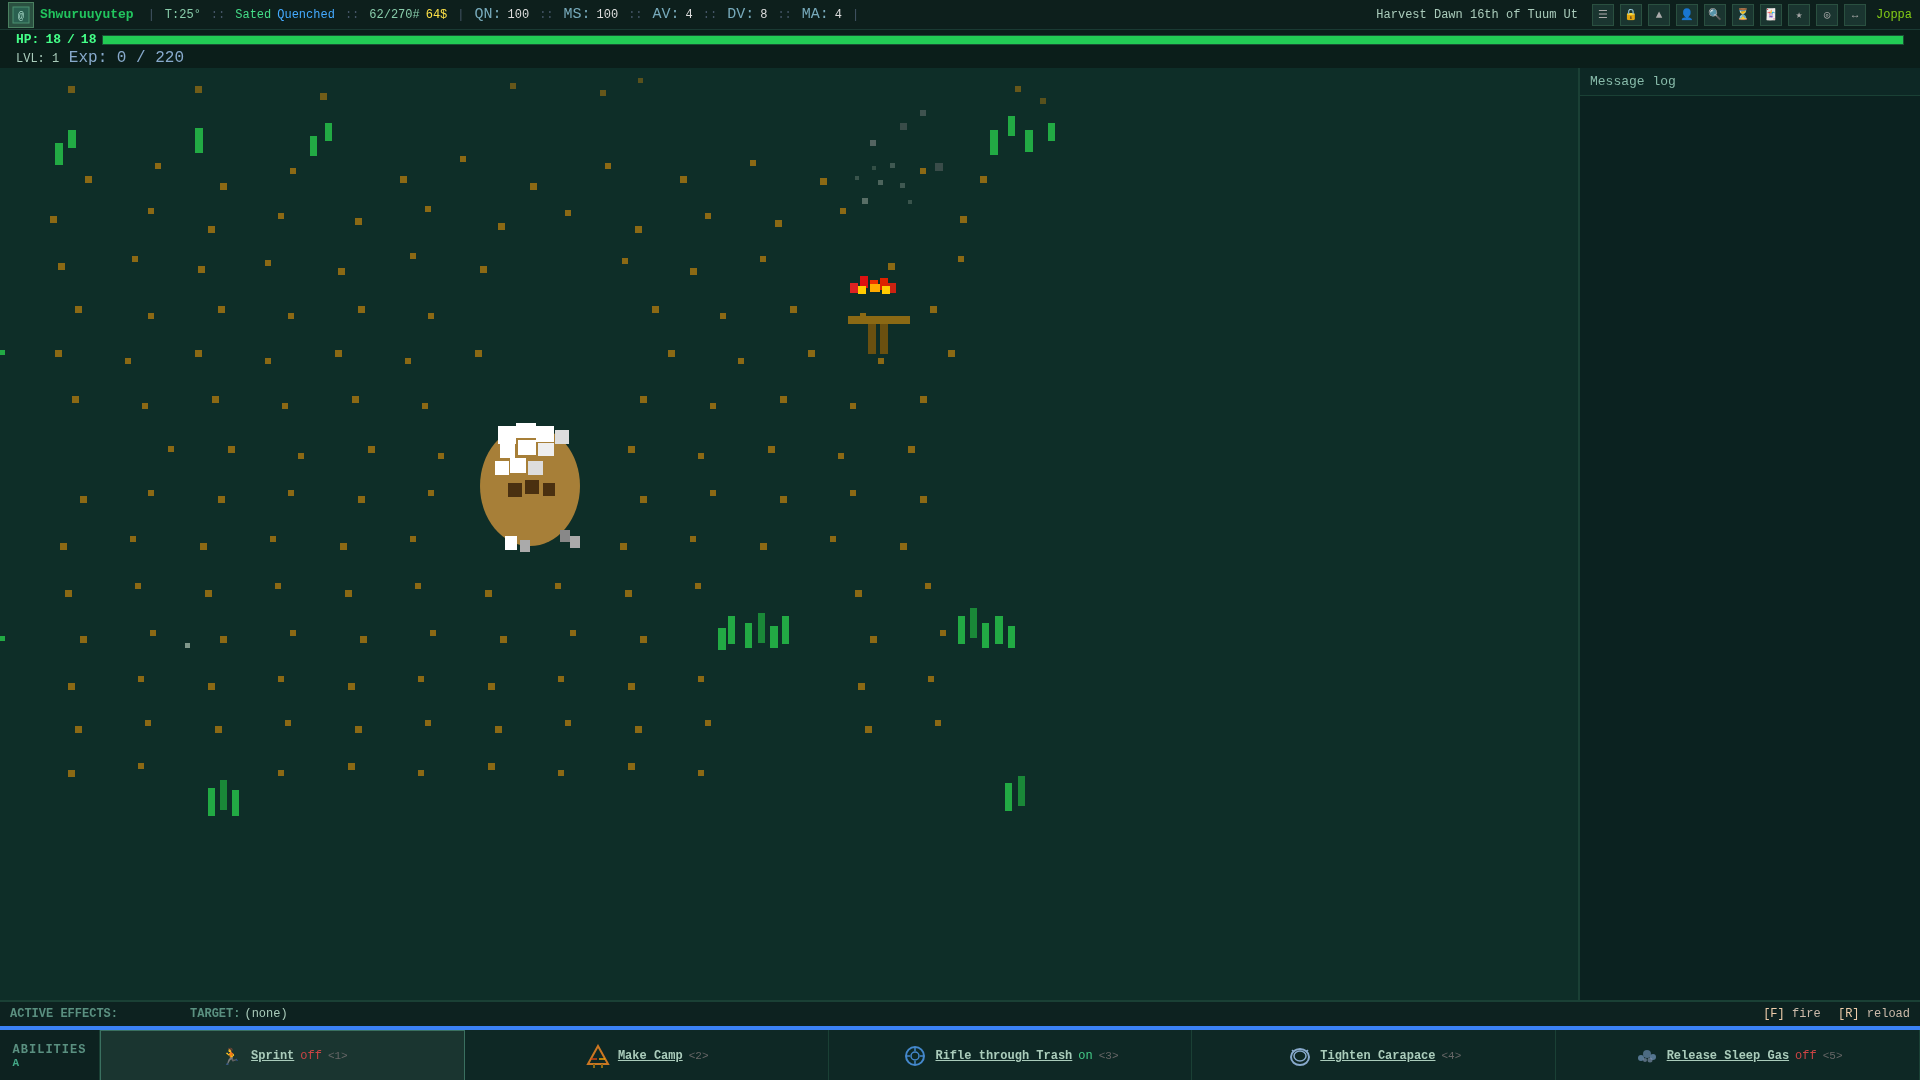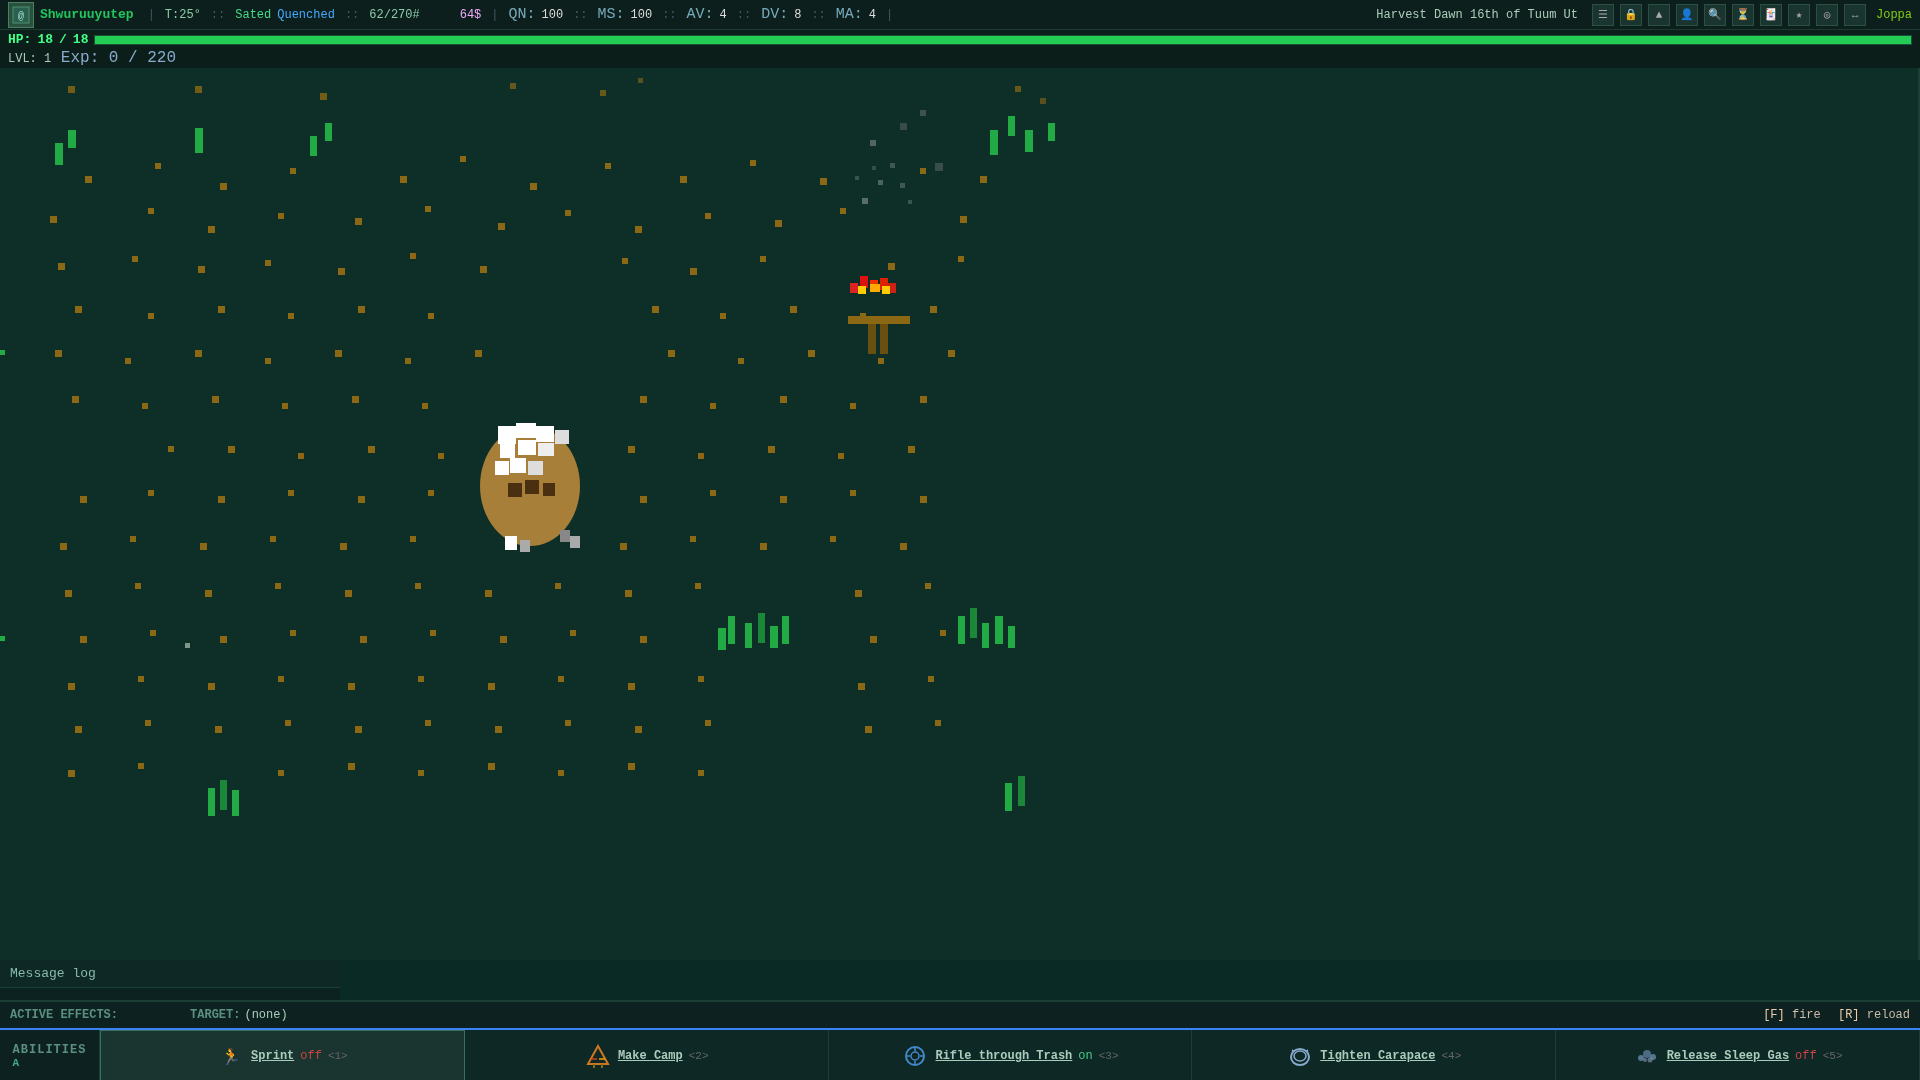--- a/index.html
+++ b/index.html
@@ -30,40 +30,40 @@
       border: 1px solid #4a8060;
       display: flex; align-items: center; justify-content: center;
       font-size: 10px; color: #aaa;
     }
     .top-name { color: #22c55e; font-weight: bold; font-size: 13px; margin-right: 4px; }
     .top-sep { color: #456; margin: 0 4px; }
     .top-temp { color: #88ccaa; }
     .top-status-green { color: #44dd88; }
     .top-status-blue { color: #44aaff; }
     .top-hp-text { color: #88ccaa; }
-    .top-money { color: #f0abfc; margin-left: 34px; }
+    .top-money { color: #fde047; }
     .top-stat-label { color: #7ab; font-size: 15px; }
     .top-stat-val { color: #ddd; }
     .top-date { color: #aaccbb; margin-left: auto; }
     .top-icons { display: flex; gap: 6px; margin-left: 8px; }
     .top-icon-btn {
       width: 22px; height: 22px;
       background: #1a3530;
       border: 1px solid #2a5040;
       display: flex; align-items: center; justify-content: center;
       font-size: 11px; cursor: pointer; color: #aaa;
     }
     .top-user { color: #84cc16; margin-left: 4px; }
 
     
     #stat-bar {
       width: 100%;
       height: 38px;
       background: #0b1e1a;
-      padding: 2px 8px;
+      padding: 2px 16px;
     }
     .hp-bar-row { display: flex; align-items: center; gap: 6px; margin-bottom: 2px; }
     .hp-text { color: #44ff88; font-size: 13px; font-weight: bold; }
     .hp-bar-outer {
       flex: 1;
       height: 10px;
       background: #0a2a20;
       border: 1px solid #1a5035;
     }
     .hp-bar-inner {
@@ -71,21 +71,20 @@
       background: #22cc55;
     }
     .lvl-text { color: #aaccbb; font-size: 12px; }
     .exp-text { color: #88aacc; font-size: 16px; }
 
     
     #main-layout {
       display: flex;
       width: 100%;
       height: calc(1080px - 30px - 38px - 80px);
-      flex-direction: column;
     }
 
     
     #game-viewport {
       flex: 1;
       position: relative;
       background: #0e2e28;
       overflow: hidden;
       border-right: 2px solid #1a4035;
     }
@@ -123,21 +122,21 @@
       height: 80px;
       background: #0a1e1a;
       border-top: 2px solid #1a4035;
     }
     #bottom-top-row {
       height: 28px;
       display: flex;
       align-items: center;
       padding: 0 10px;
       background: #0d2220;
-      border-bottom: 2px solid #3b82f6;
+      border-bottom: 4px solid #3b82f6;
       font-size: 12px;
       gap: 4px;
     }
     .bottom-label { color: #5a9080; font-weight: bold; }
     .bottom-value { color: #aaccbb; }
     .fire-key { color: #eeccaa; }
     .fire-action { color: #ccbbaa; }
 
     #abilities-row {
       height: 52px;

